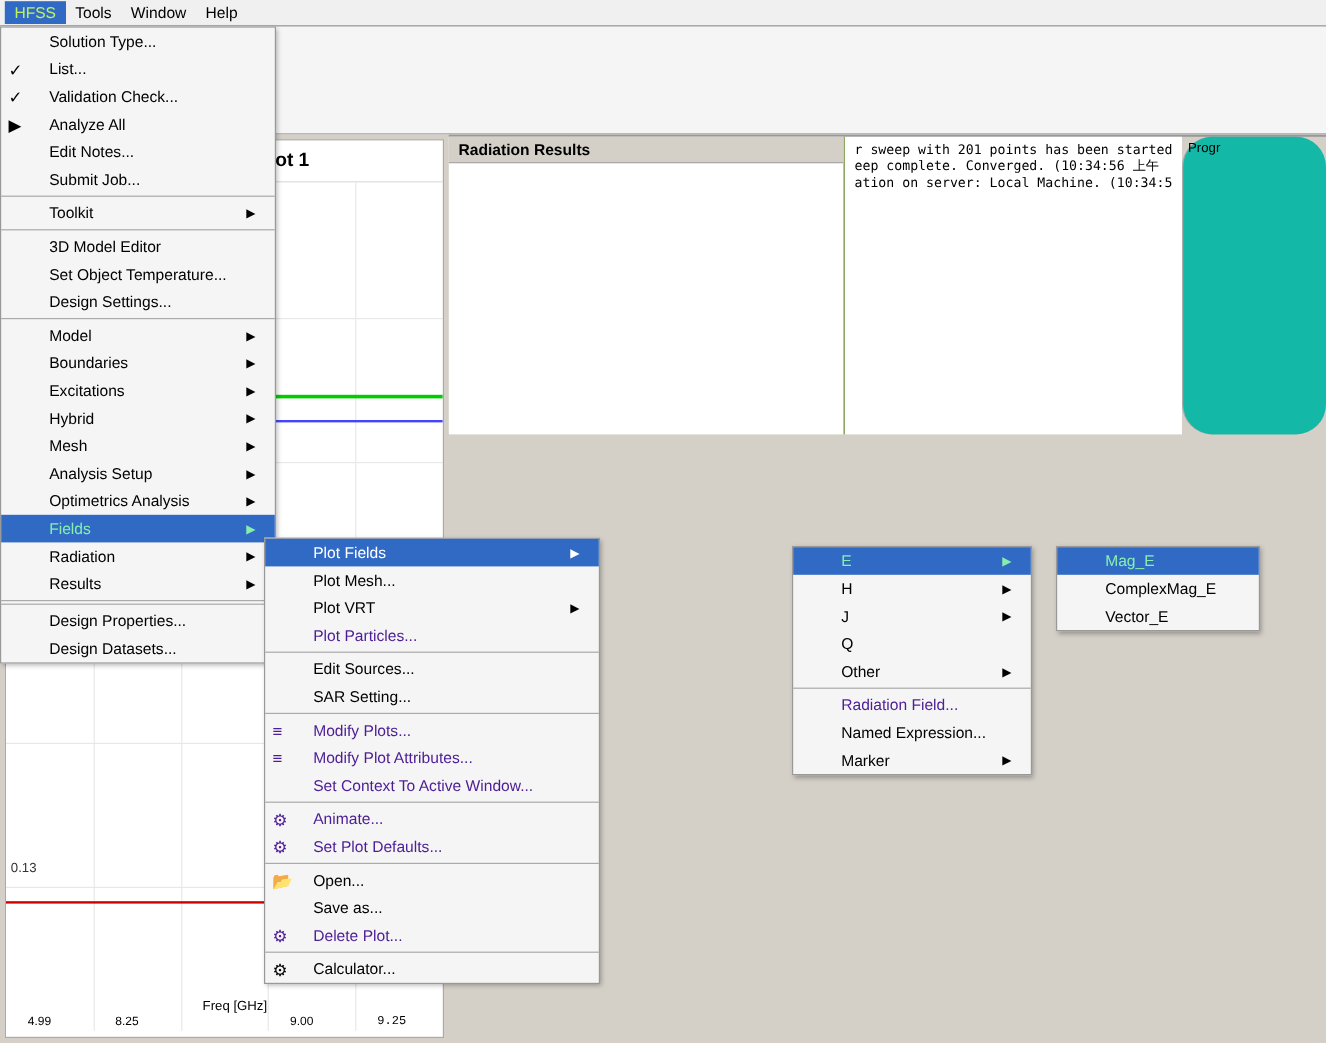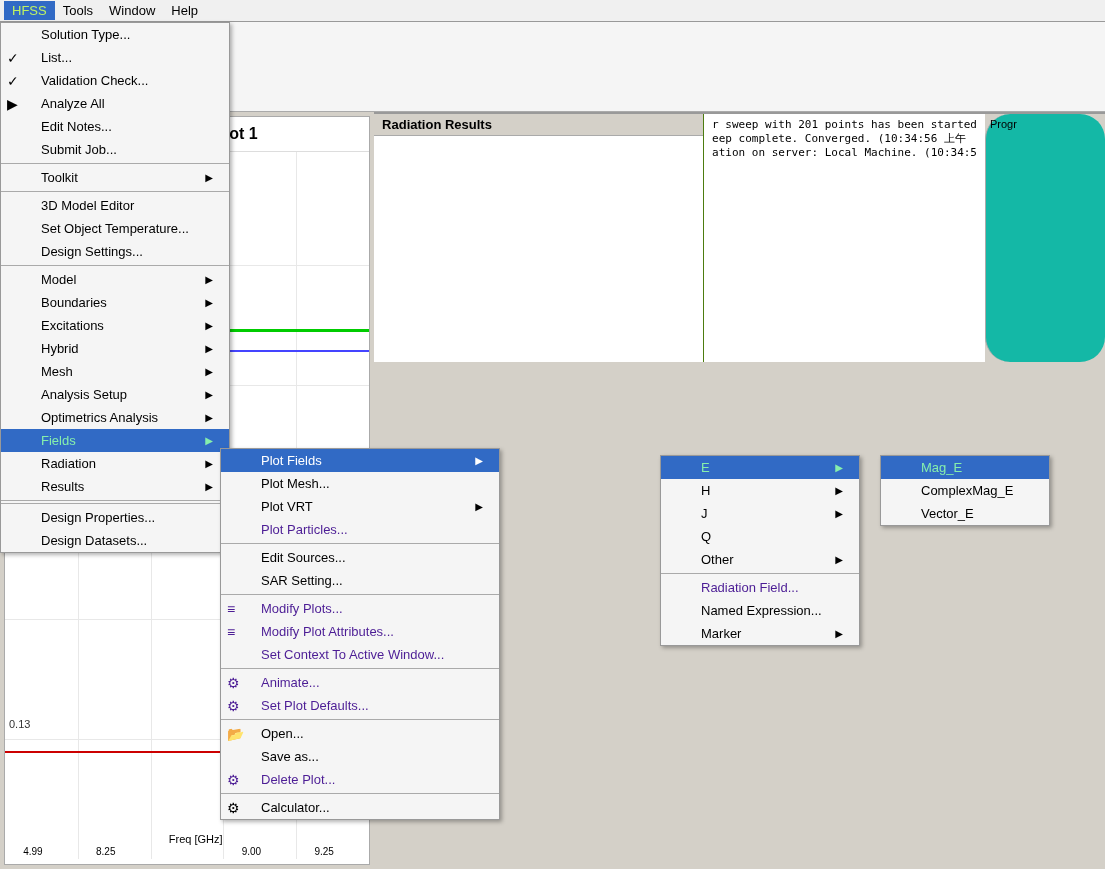--- a/index.html
+++ b/index.html
@@ -178,21 +178,21 @@
 
         <div class="plot-line-green"></div>
         <div class="plot-line-blue"></div>
         <div class="plot-line-red"></div>
 
         <div style="position:absolute; left:4px; top:80%; font-size:11px; color:#333;">0.13</div>
 
         <div style="position:absolute; bottom:2px; left:5%; font-size:10px;">4.99</div>
         <div style="position:absolute; bottom:2px; left:25%; font-size:10px;">8.25</div>
         <div style="position:absolute; bottom:2px; left:65%; font-size:10px;">9.00</div>
-        <div style="position:absolute; bottom:2px; left:85%; font-size:10px;">9.25</div>
+        <div style="position:absolute; bottom:2px; left:85%; font-size:10px;font-family:Liberation Mono, monospace;">9.25</div>
         <div style="position:absolute; bottom:14px; left:45%; font-size:11px;">Freq [GHz]</div>
       </div>
     </div>
 
     <div class="lower-area">
       <div class="lower-left">
         <div class="section-header">Radiation Results</div>
       </div>
       <div class="lower-right">
         <div class="output-log">

